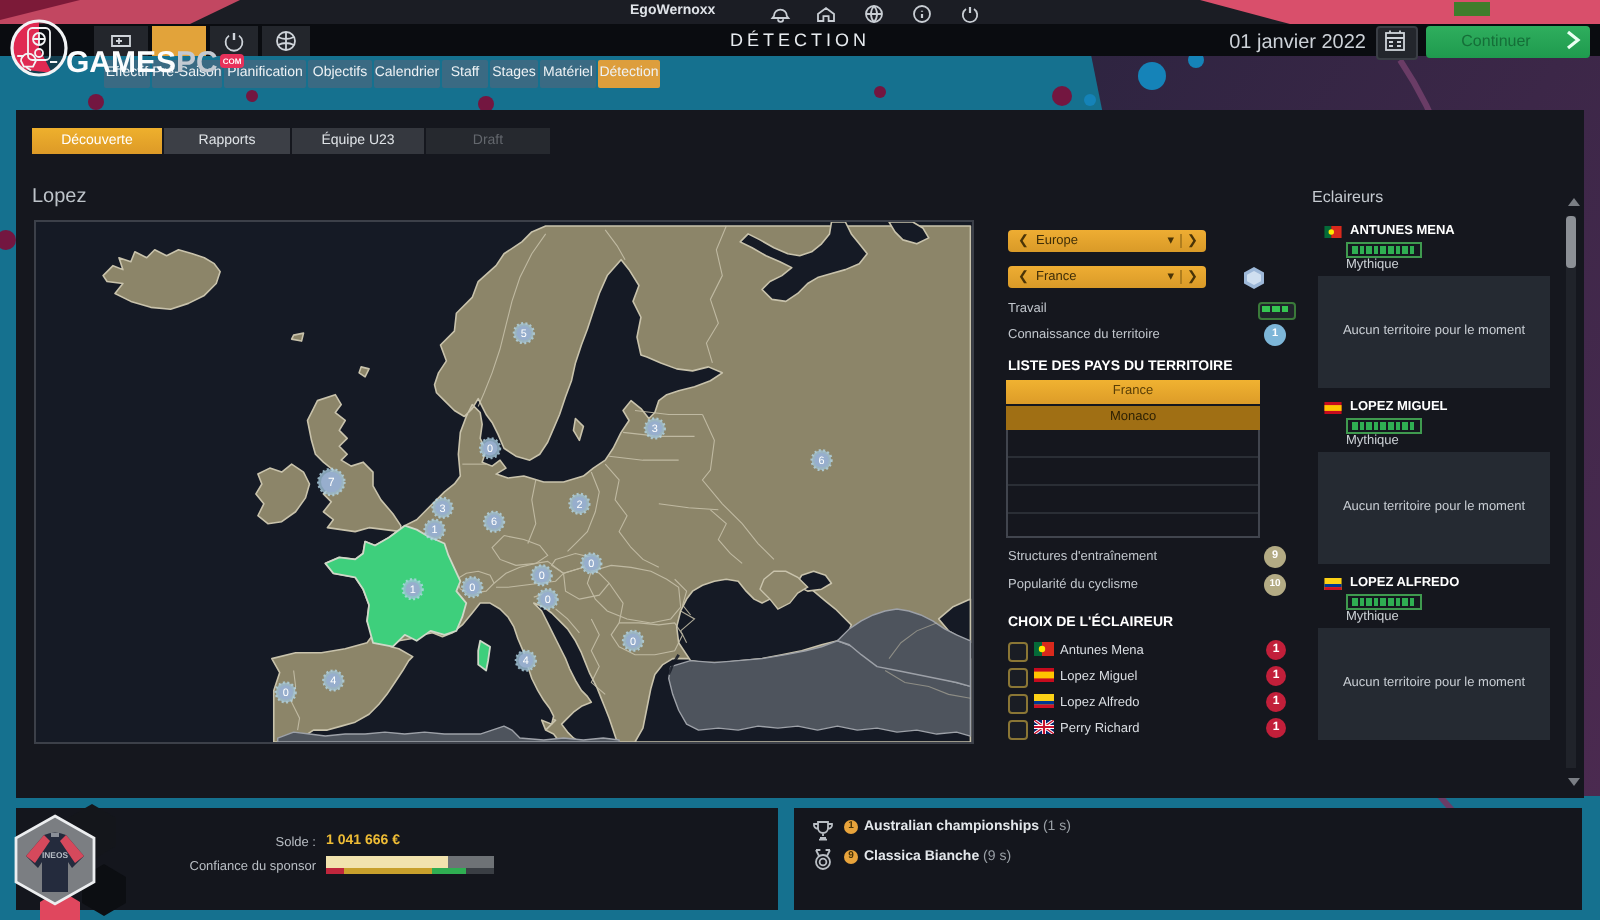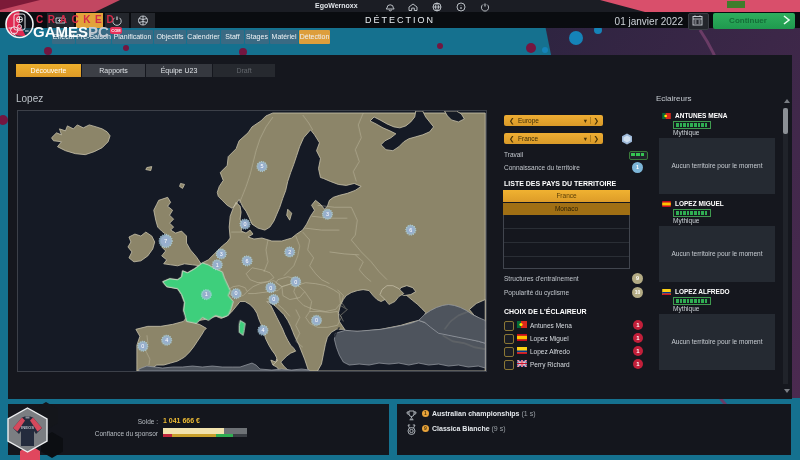--- a/index.html
+++ b/index.html
@@ -69,21 +69,21 @@
       <path d="M96,3 v9 M92,5.5 q4,2 8,0 M92,9.5 q4,-2 8,0"></path>
   </svg>
 
   <div class="abs" style="left:558px;top:15.5px;width:125px;text-align:right;color:#cdd2d8;font-size:10px;">01 janvier 2022</div>
   <div class="abs" style="left:688px;top:13px;width:19px;height:15px;background:#23262c;border:1px solid #3a3e45;border-radius:2px;"></div>
   <svg class="abs" width="19" height="15" style="left:688px;top:13px" fill="none" stroke="#cfd4da" stroke-width="0.9">
     <rect x="5" y="3.5" width="9" height="8.5"></rect>
       <path d="M5,6 h9 M7,3.5 v-1.2 M12,3.5 v-1.2 M6.5,8 h2 M10.5,8 h2 M6.5,10 h2 M10.5,10 h2"></path>
   </svg>
   <div class="abs" style="left:713px;top:12.5px;width:82px;height:16px;background:linear-gradient(#2fae5e,#1f9a4e);border-radius:2px;"></div>
-  <div class="abs" style="left:713px;top:16px;width:70px;text-align:center;color:#156e38;font-size:8px;font-weight:bold;">Continuer</div>
+  <div class="abs" style="left:713px;top:16px;width:70px;text-align:center;color:#156e38;font-size:8px;font-weight:normal;">Continuer</div>
   <svg class="abs" width="10" height="10" style="left:782px;top:15px" fill="none" stroke="#eafff2" stroke-width="1.6">
       <path d="M2,1 l5,4 -5,4"></path>
     </svg>
 
   <style>
     .ntab{position:absolute;top:30px;height:14px;background:rgba(62,105,130,0.92);
       color:#eef2f5;font-size:7px;text-align:center;line-height:14px;border-radius:1px;}
     .ntab.on{background:#dd9e3c;}
   </style>
   <div class="ntab" style="left:52px;width:23px;">Effectif</div>
@@ -511,15 +511,14 @@
     <circle cx="19.5" cy="24" r="13.5" fill="none" stroke="#f2f4f6" stroke-width="1.6"></circle>
     <g stroke="#f2f4f6" stroke-width="0.9" fill="none">
       <rect x="14" y="14" width="11" height="16" rx="2.2"></rect>
       <circle cx="19.5" cy="19.5" r="3"></circle>
       <path d="M19.5,17 v5 M17,19.5 h5"></path>
       <circle cx="19.5" cy="26.5" r="2"></circle>
       <path d="M10.5,30.5 a3.6,3.6 0 0 1 7.4,0 l-1.4,2.8 h-4.6 z"></path>
       <path d="M12,28 h-3.4 M25,31 h3.6 M13,33.5 l2.5,1.8"></path>
     </g>
   </svg>
-  <div class="abs" style="left:36px;top:13.5px;width:200px;color:#d32948;font-size:10px;font-weight:bold;letter-spacing:4.6px;font-family:'Liberation Sans',sans-serif;">CRACKED</div>
   <div class="abs" style="left:33px;top:23px;width:220px;color:#fcfdfe;font-size:15px;font-weight:bold;font-family:'Liberation Sans',sans-serif;">GAMES<span style="color:#c3cad2;">PC</span></div>
 </div>
 
 </body></html>

